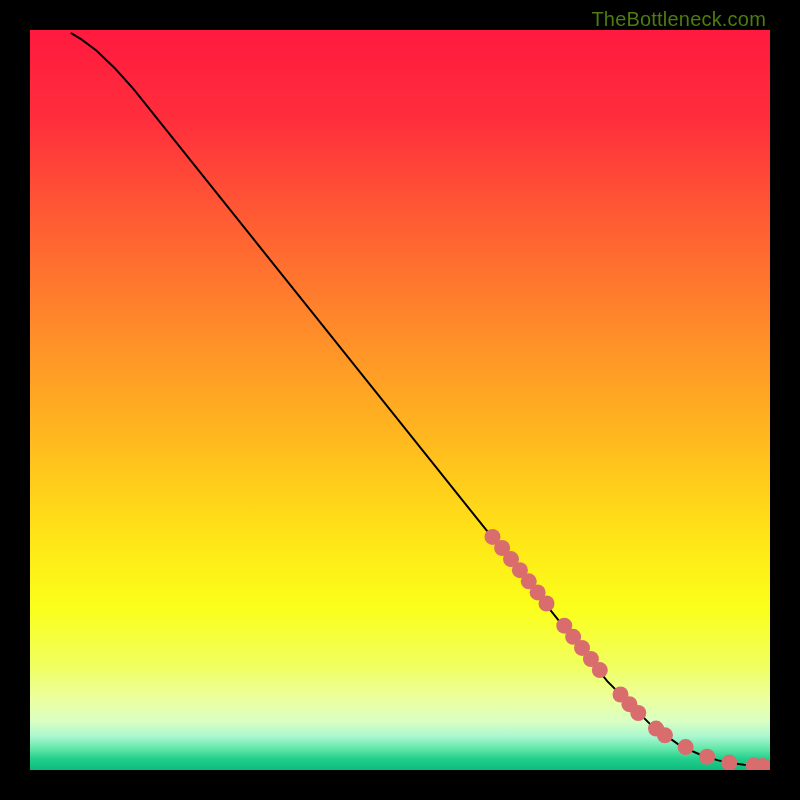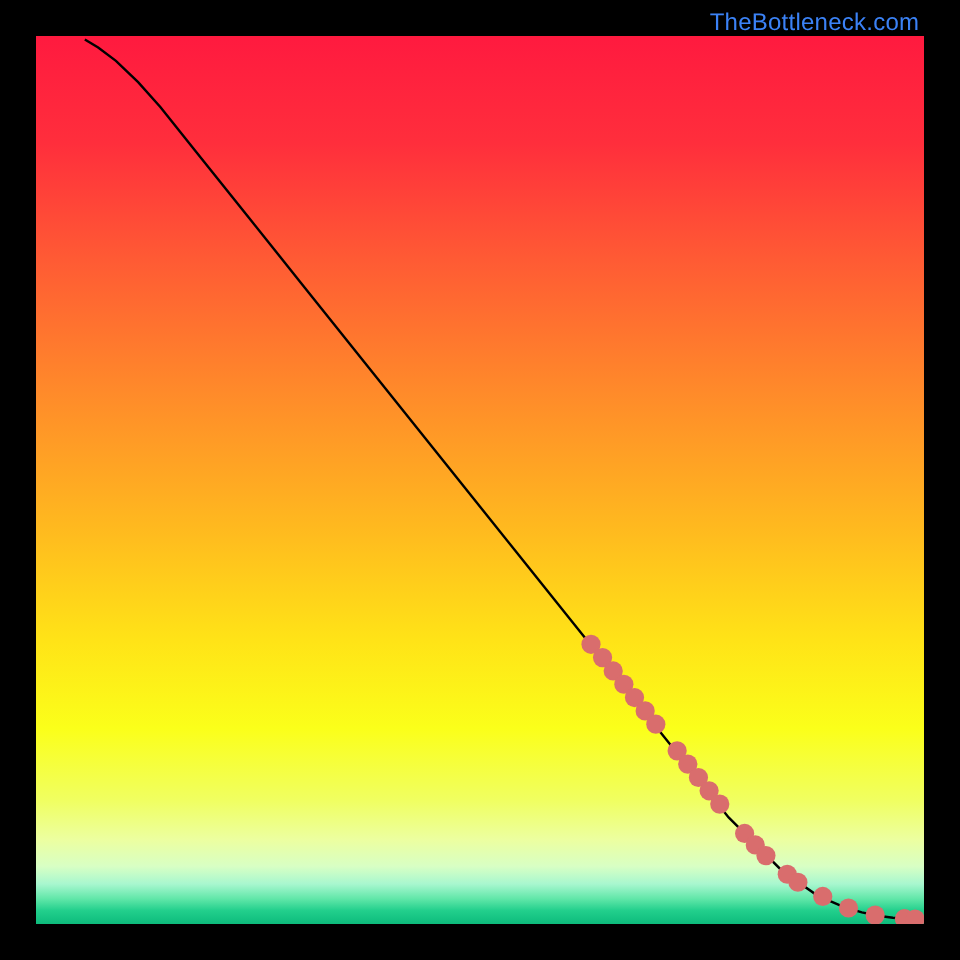--- a/index.html
+++ b/index.html
@@ -16,21 +16,21 @@
     left: 30px;
     top: 30px;
     width: 740px;
     height: 740px;
     background: #000;
   }
   .attribution {
     position: absolute;
     top: 8px;
     right: 34px;
-    color: #3b82f6;
+    color: #4d7c0f;
     font-size: 20px;
     font-weight: 500;
     letter-spacing: 0.2px;
   }
   svg { display: block; }
 </style>
 </head>
 <body>
 
 <div class="attribution">TheBottleneck.com</div>

